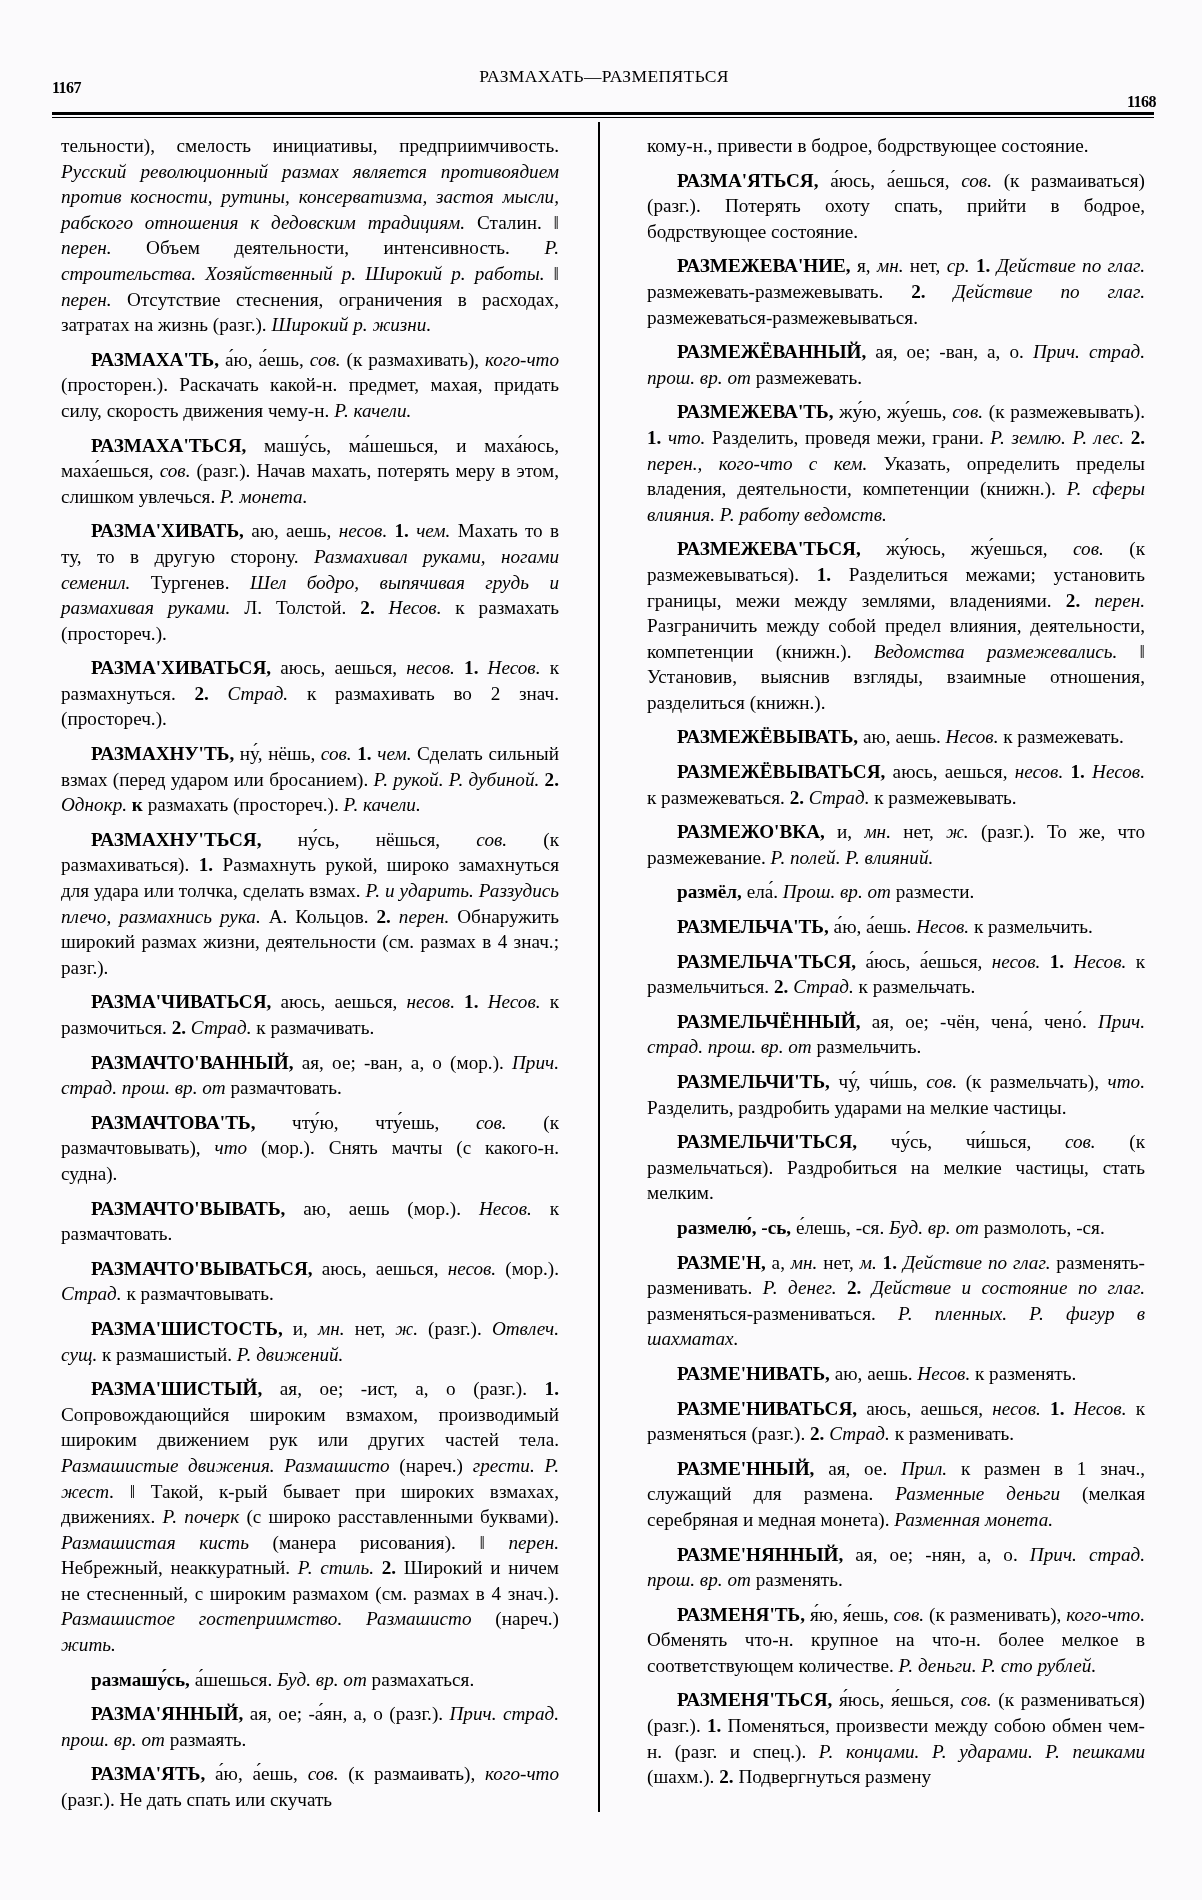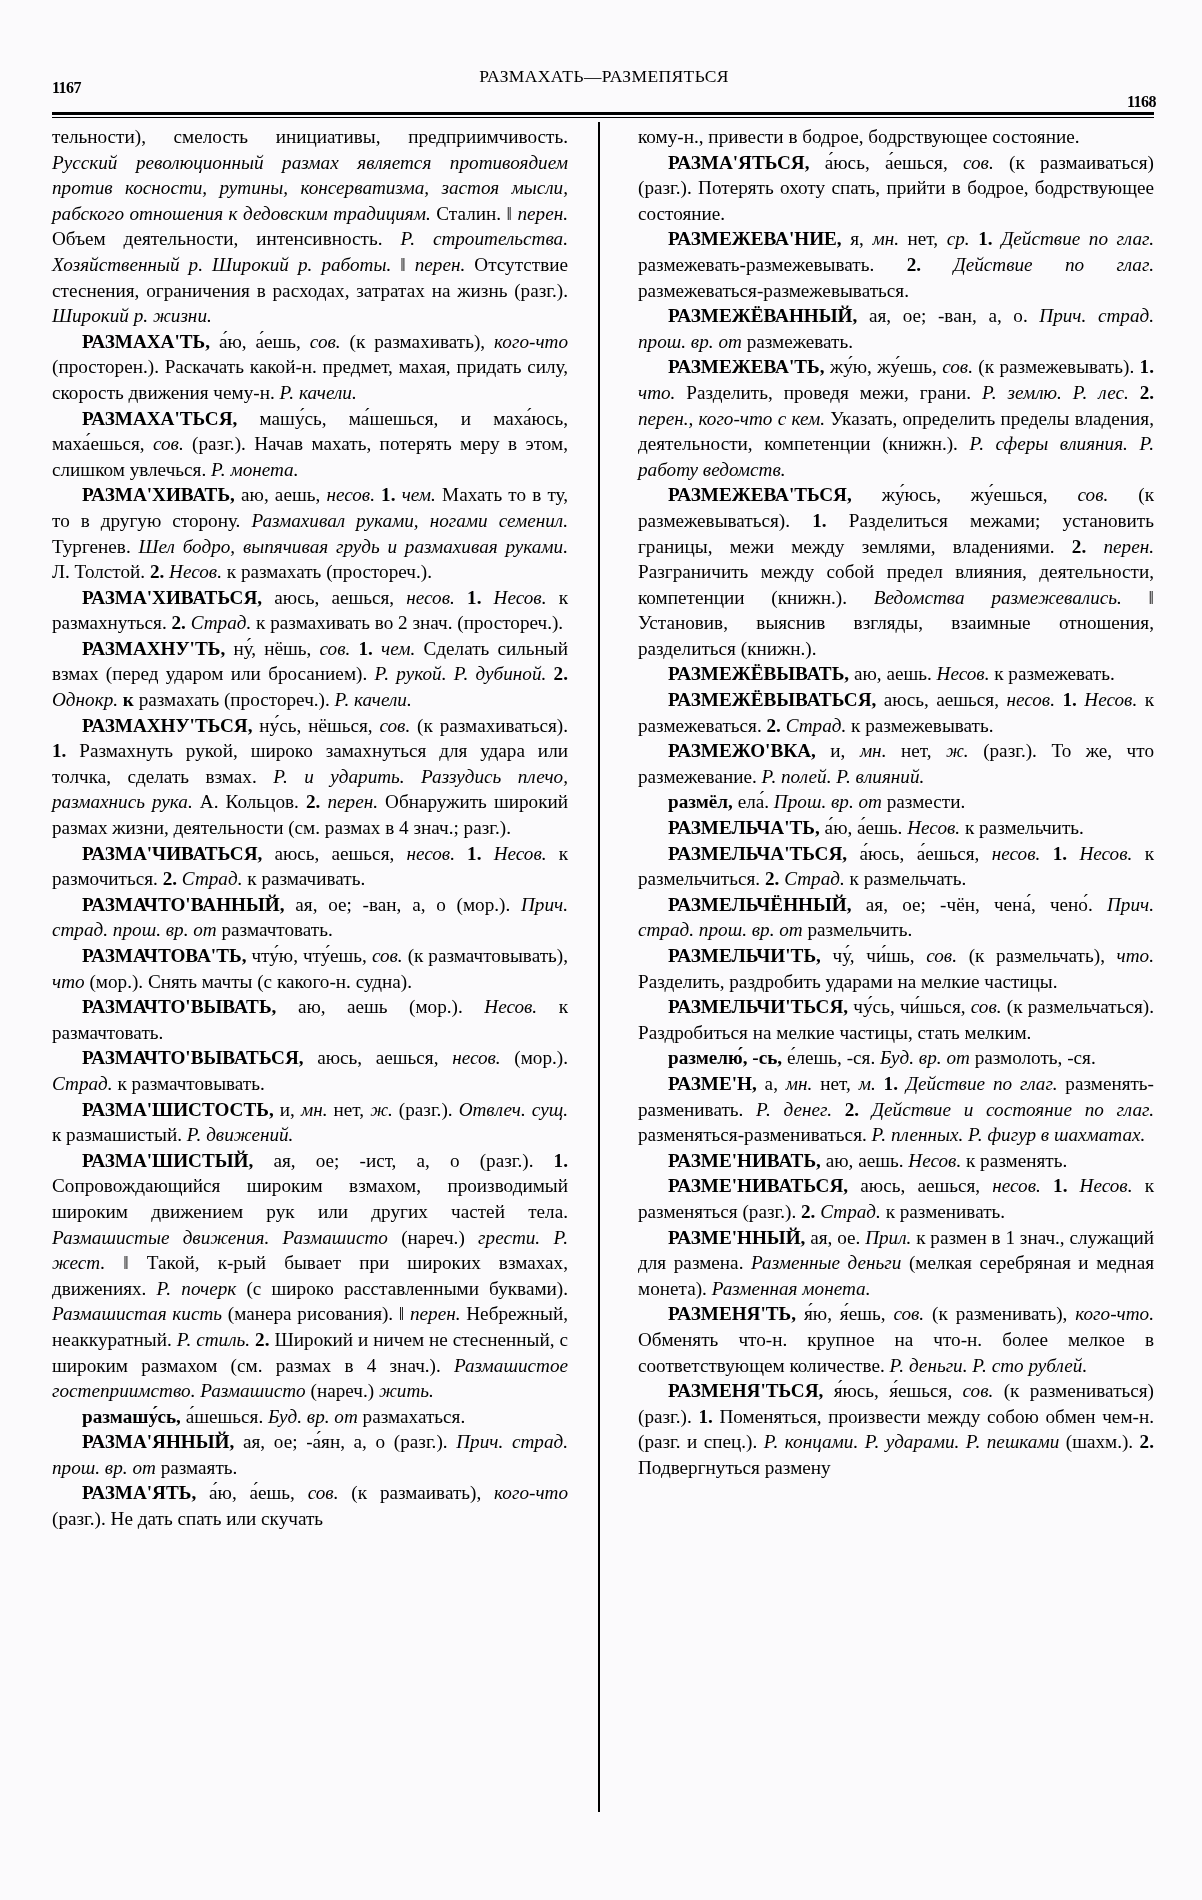--- a/index.html
+++ b/index.html
@@ -87,21 +87,21 @@
     line-height: 25.6px;
     text-align: justify;
     text-justify: inter-word;
     hyphens: manual;
     word-spacing: 0px;
   }
   .col-left  { left: 0; }
   .col-right { left: 586px; }
 
   .col p {
-    margin: 0;
+    margin: 9px;
     text-indent: 30px;
     text-align: justify;
   }
   .col p.cont {
     text-indent: 0;
   }
 </style>
 </head>
 <body>
 
@@ -150,18 +150,19 @@
         <p class="entry"><b>РАЗМЕЛЬЧА'ТЬ,</b> а́ю, а́ешь. <i>Несов.</i> к размельчить.</p>
         <p class="entry"><b>РАЗМЕЛЬЧА'ТЬСЯ,</b> а́юсь, а́ешься, <i>несов.</i> <b>1.</b> <i>Несов.</i> к размельчиться. <b>2.</b> <i>Страд.</i> к размельчать.</p>
         <p class="entry"><b>РАЗМЕЛЬЧЁННЫЙ,</b> ая, ое; -чён, чена́, чено́. <i>Прич. страд. прош. вр. от</i> размельчить.</p>
         <p class="entry"><b>РАЗМЕЛЬЧИ'ТЬ,</b> чу́, чи́шь, <i>сов.</i> (к размельчать), <i>что.</i> Разделить, раздробить ударами на мелкие частицы.</p>
         <p class="entry"><b>РАЗМЕЛЬЧИ'ТЬСЯ,</b> чу́сь, чи́шься, <i>сов.</i> (к размельчаться). Раздробиться на мелкие частицы, стать мелким.</p>
         <p class="entry"><b>размелю́, -сь,</b> е́лешь, -ся. <i>Буд. вр. от</i> размолоть, -ся.</p>
         <p class="entry"><b>РАЗМЕ'Н,</b> а, <i>мн.</i> нет, <i>м.</i> <b>1.</b> <i>Действие по глаг.</i> разменять-разменивать. <i>Р. денег.</i> <b>2.</b> <i>Действие и состояние по глаг.</i> разменяться-размениваться. <i>Р. пленных. Р. фигур в шахматах.</i></p>
         <p class="entry"><b>РАЗМЕ'НИВАТЬ,</b> аю, аешь. <i>Несов.</i> к разменять.</p>
         <p class="entry"><b>РАЗМЕ'НИВАТЬСЯ,</b> аюсь, аешься, <i>несов.</i> <b>1.</b> <i>Несов.</i> к разменяться (разг.). <b>2.</b> <i>Страд.</i> к разменивать.</p>
         <p class="entry"><b>РАЗМЕ'ННЫЙ,</b> ая, ое. <i>Прил.</i> к размен в 1 знач., служащий для размена. <i>Разменные деньги</i> (мелкая серебряная и медная монета). <i>Разменная монета.</i></p>
+        <p class="entry"><b>РАЗМЕ'НЯННЫЙ,</b> ая, ое; -нян, а, о. <i>Прич. страд. прош. вр. от</i> разменять.</p>
         <p class="entry"><b>РАЗМЕНЯ'ТЬ,</b> я́ю, я́ешь, <i>сов.</i> (к разменивать), <i>кого-что.</i> Обменять что-н. крупное на что-н. более мелкое в соответствующем количестве. <i>Р. деньги. Р. сто рублей.</i></p>
         <p class="entry"><b>РАЗМЕНЯ'ТЬСЯ,</b> я́юсь, я́ешься, <i>сов.</i> (к размениваться) (разг.). <b>1.</b> Поменяться, произвести между собою обмен чем-н. (разг. и спец.). <i>Р. концами. Р. ударами. Р. пешками</i> (шахм.). <b>2.</b> Подвергнуться размену</p>
       </div>
   </div>
 
 </div>
 
 </body></html>

